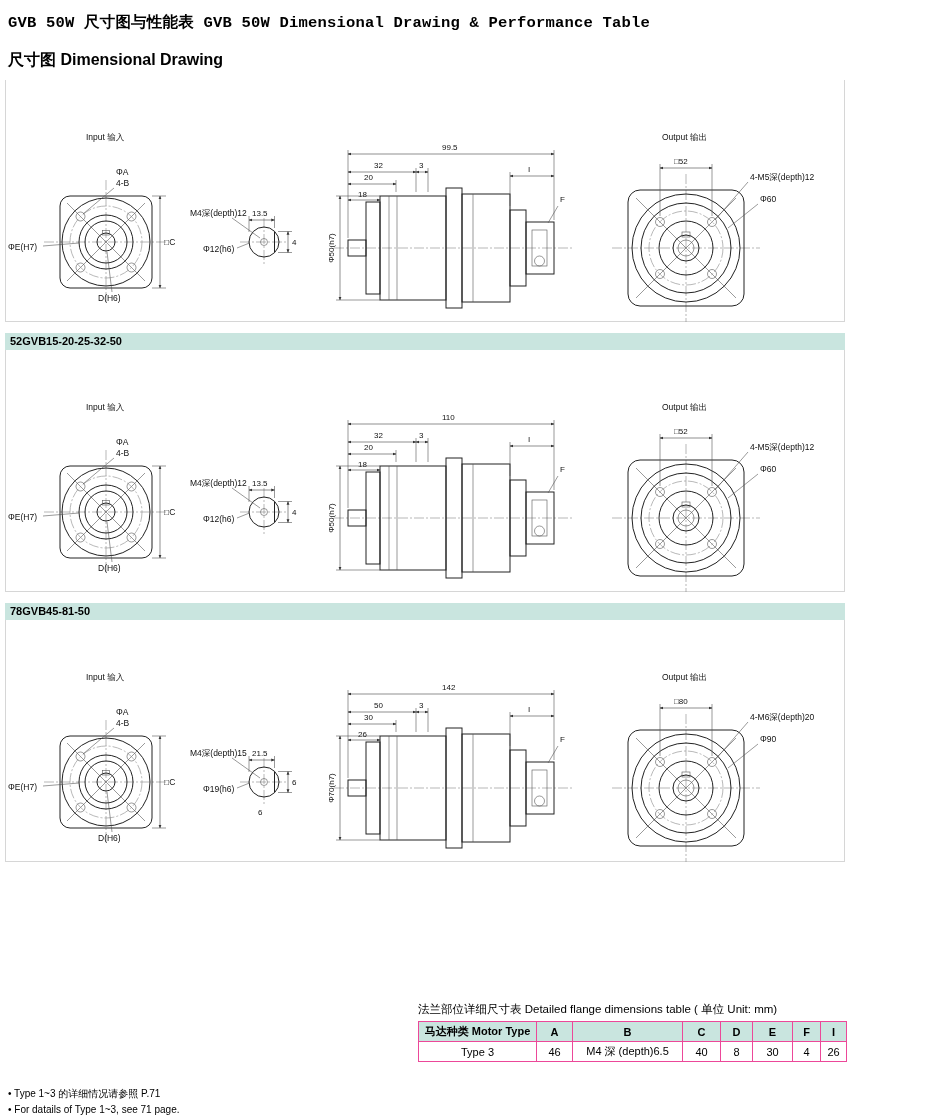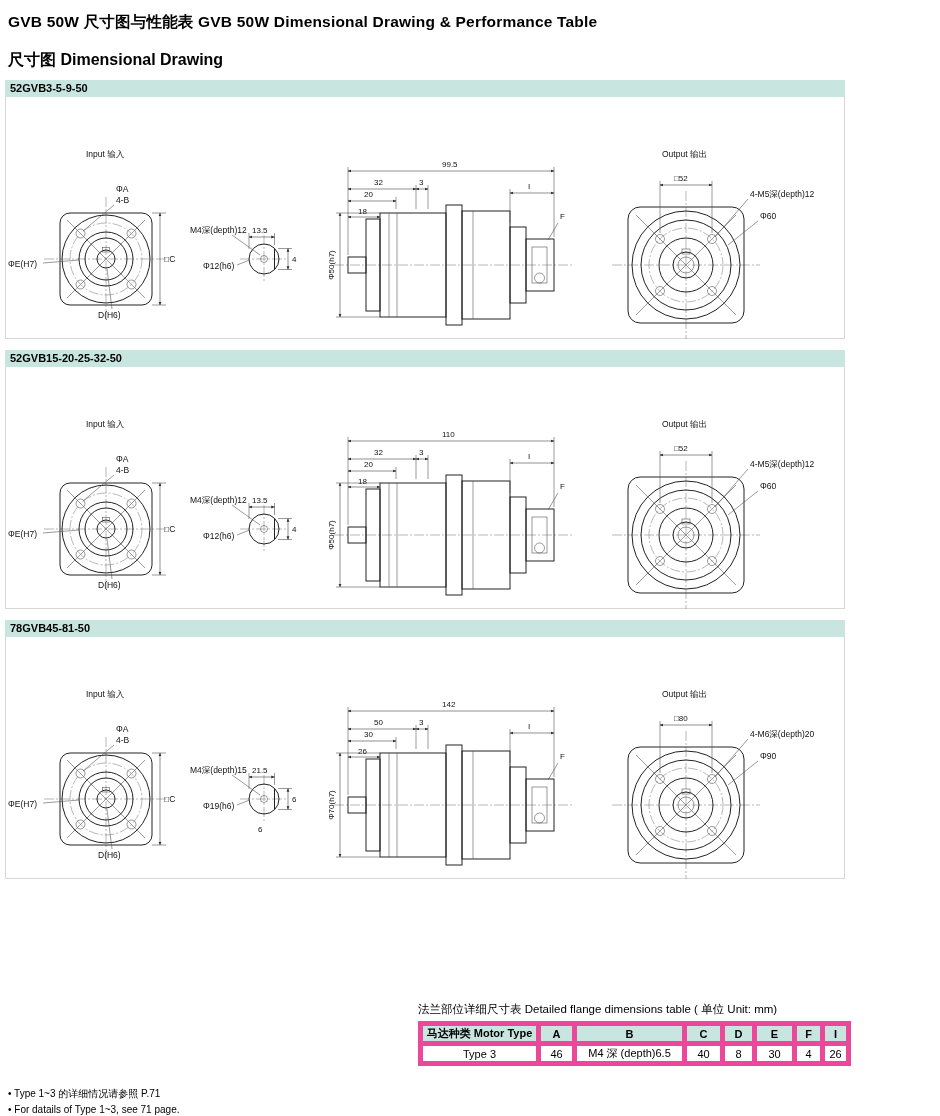--- a/index.html
+++ b/index.html
@@ -1,21 +1,21 @@
 <!DOCTYPE html>
 <html><head>
 <meta charset="utf-8">
 <style>
   * { margin:0; padding:0; box-sizing:border-box; }
   html,body { background:#fff; }
   body {
     width:940px; height:1116px; position:relative; overflow:hidden;
     font-family:"Liberation Sans", sans-serif; color:#000;
   }
-  .page-title { position:absolute; left:8px; top:12px; font-size:15.5px; font-weight:bold; letter-spacing:0.2px; }
+  .page-title { position:absolute; left:8px; top:12px; font-size:15.5px; font-weight:bold; letter-spacing:0.2px;font-family:Liberation Mono, monospace; }
   .page-subtitle { position:absolute; left:8px; top:50px; font-size:16px; font-weight:bold; }
 
   #sections { position:absolute; left:5px; top:80px; width:840px; }
   .drawing-section { margin-bottom:11px; }
   .section-header {
     height:17px; line-height:17px; background:#c9e5df;
     font-size:11px; font-weight:bold; padding-left:5px;
   }
   .drawing-area { height:242px; border:1px solid #d6d6d6; border-top:none; background:#fff; }
 
@@ -26,21 +26,21 @@
   svg .dim  { stroke:#444; stroke-width:0.6; fill:none;
               marker-start:url(#arr); marker-end:url(#arr); }
   svg text  { fill:#111; font-size:8px; font-family:"Liberation Sans", sans-serif; }
   svg text.lbl { font-size:8.5px; }
   svg text.dimtxt { font-size:8px; }
 
   .flange-table-wrap { position:absolute; left:418px; top:1002px; width:428px; }
   .table-title { font-size:11.5px; margin-bottom:4px; color:#000; }
   table.flange { border-collapse:collapse; width:428px; font-size:11px; table-layout:fixed; }
   table.flange th, table.flange td {
-    border:5px solid #ec4899; text-align:center; height:20px; padding:0 2px;
+    border:1px solid #ec4899; text-align:center; height:20px; padding:0 2px;
     overflow:hidden; white-space:nowrap;
   }
   table.flange thead th { background:#c9e5df; font-weight:bold; }
 
   .footnotes { position:absolute; left:8px; top:1086px; font-size:10px; line-height:16px; color:#000; }
 </style>
 </head>
 <body>
 
 <svg width="0" height="0" style="position:absolute" aria-hidden="true">
@@ -50,23 +50,20 @@
     </marker>
   </defs>
 </svg>
 
 <div class="page">
   <h1 class="page-title">GVB 50W 尺寸图与性能表 GVB 50W Dimensional Drawing &amp; Performance Table</h1>
   <h2 class="page-subtitle">尺寸图 Dimensional Drawing</h2>
 
   <div id="sections">
   <section class="drawing-section">
-    <div class="section-header">
-      <span>52GVB3-5-9-50</span>
-    </div>
     <div class="drawing-area">
       <svg class="drawing" width="838" height="281" viewBox="0 0 838 281">
 
         <g>
           <text x="80" y="60" class="lbl">Input 输入</text>
           <line x1="38" y1="162" x2="162" y2="162" class="cl"></line>
           <line x1="100" y1="100" x2="100" y2="224" class="cl"></line>
           <line x1="61" y1="123" x2="139" y2="201" class="thin"></line>
           <line x1="139" y1="123" x2="61" y2="201" class="thin"></line>
           <rect x="54" y="116" width="92" height="92" rx="10" class="med"></rect>

